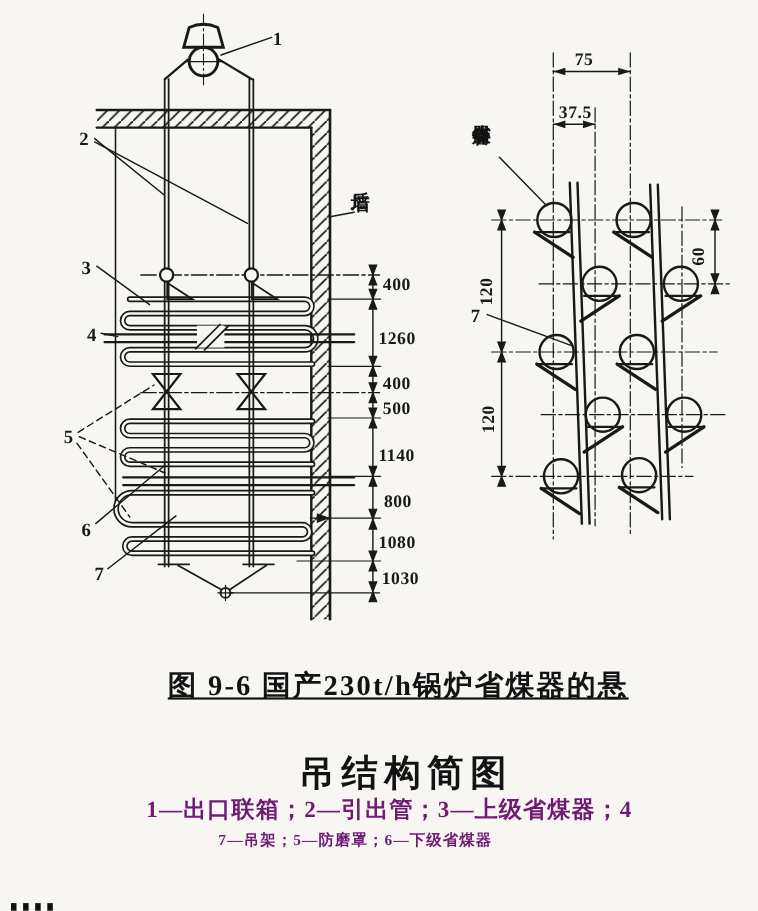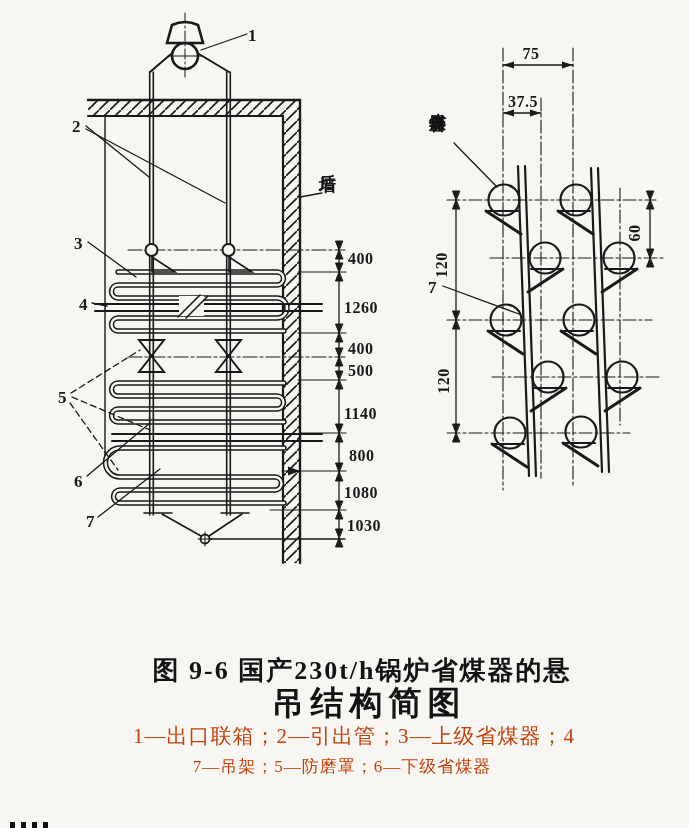--- a/index.html
+++ b/index.html
@@ -20,25 +20,25 @@
     writing-mode:vertical-rl;
     text-orientation:upright;
     font-weight:bold;
     color:#141414;
     letter-spacing:2px;
     line-height:1;
   }
   .wall-label{left:319px;top:160px;font-size:17px;}
   .tube-label{left:429px;top:99px;font-size:17px;letter-spacing:1px;}
   .cap{position:absolute;white-space:nowrap;font-weight:bold;color:#131313;}
-  .cap1{top:653px;left:362px;transform:translateX(-50%);font-size:26px;letter-spacing:2px;}
+  .cap1{top:606px;left:362px;transform:translateX(-50%);font-size:26px;letter-spacing:2px;text-decoration:underline;}
   .cap2{top:681px;left:369px;transform:translateX(-50%);font-size:33px;letter-spacing:6px;}
-  .leg{position:absolute;white-space:nowrap;font-weight:normal;color:#c2410c;}
+  .leg{position:absolute;white-space:nowrap;font-weight:bold;color:#701a75;}
   .leg1{top:722px;left:354px;transform:translateX(-50%);font-size:21px;letter-spacing:1px;}
-  .leg2{top:755px;left:342px;transform:translateX(-50%);font-size:17px;letter-spacing:1px;}
+  .leg2{top:755px;left:323px;transform:translateX(-50%);font-size:14px;letter-spacing:1px;}
   .artifact{position:absolute;left:10px;top:817px;width:70px;height:11px;}
   .artifact i{display:inline-block;width:5px;height:9px;background:#111;margin-right:6px;}
 </style>
 </head>
 <body>
 
 <div class="page">
 
 <svg id="drawing" width="689" height="600" viewBox="0 0 689 600">
   <defs>

